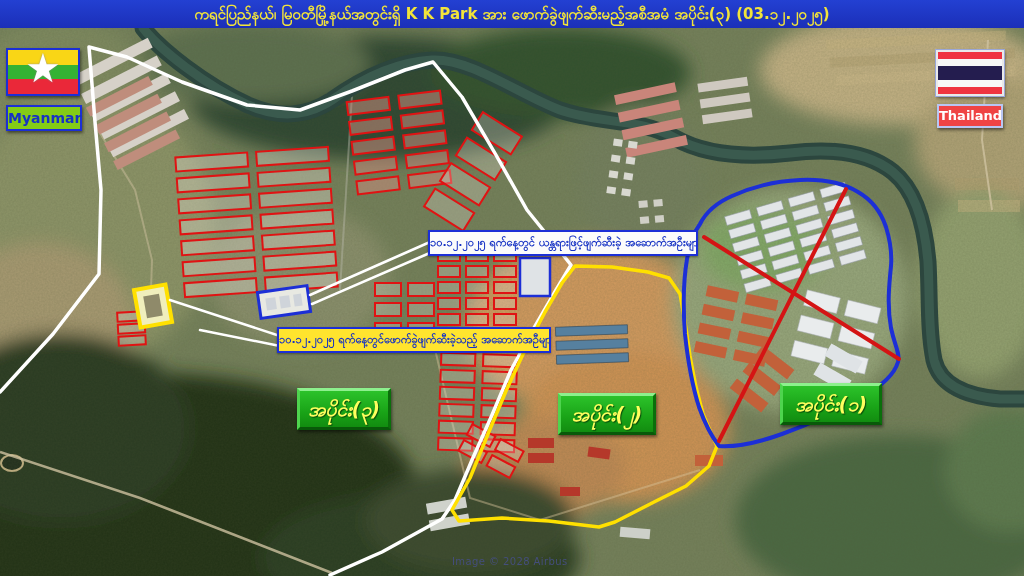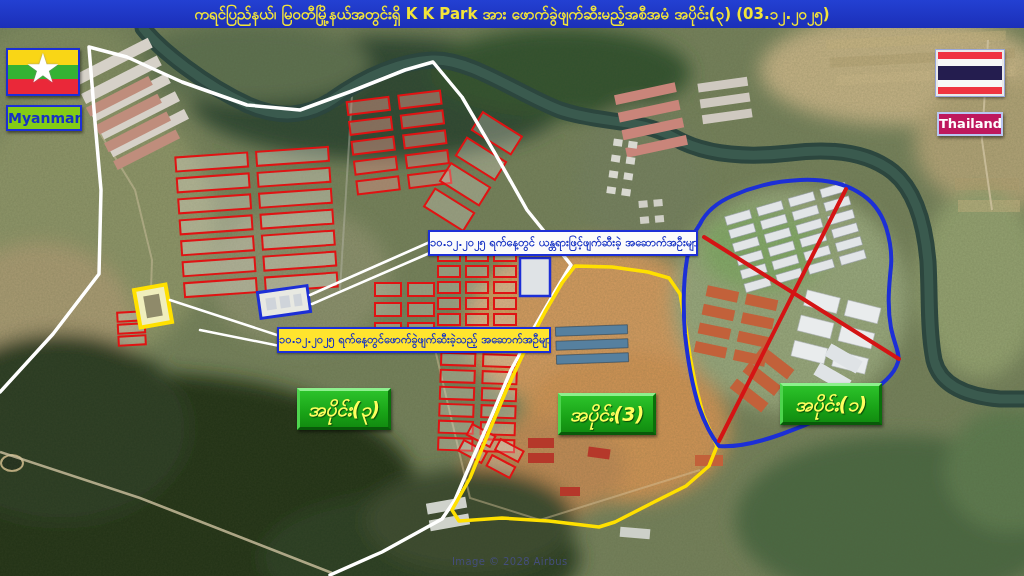--- a/index.html
+++ b/index.html
@@ -36,21 +36,21 @@
   .flag-th{left:936px;top:22px;width:64px;height:42px;border:2px solid #e9e9e9;outline:1px solid #9aa7d8;}
   .flag-th .t1{height:16.6%;background:#ef3340;}
   .flag-th .t2{height:16.6%;background:#f7f7f7;}
   .flag-th .t3{height:33.6%;background:#241d4f;}
   .flag-th .t4{height:16.6%;background:#f7f7f7;}
   .flag-th .t5{height:16.6%;background:#ef3340;}
   .tag{position:absolute;z-index:20;font-weight:bold;text-align:center;
     box-shadow:1px 2px 3px rgba(0,0,0,.5);}
   .tag-mm{left:6px;top:68px;width:72px;height:22px;line-height:22px;background:#84cc16;
     color:#1733c4;font-size:14px;border:2px solid #1c2fd6;margin-top:9px;}
-  .tag-th{left:937px;top:84px;width:62px;height:20px;line-height:20px;background:#be185d;
+  .tag-th{left:937px;top:76px;width:62px;height:20px;line-height:20px;background:#ef4444;
     color:#fff;font-size:13px;border:2px solid #b9c6f2;text-align:center;}
 
   .credit{position:absolute;left:452px;top:528px;z-index:20;font-size:10px;
     color:#444e7c;letter-spacing:.4px;}
 </style>
 </head>
 <body>
 
 <div class="stage">
 
@@ -398,21 +398,21 @@
       <span>၁၀.၁၂.၂၀၂၅ ရက်နေ့တွင် ယန္တရားဖြင့်ဖျက်ဆီးခဲ့ အဆောက်အဦးများ</span>
     </div>
     <div class="callout yellow">
       <span>၁၀.၁၂.၂၀၂၅ ရက်နေ့တွင်ဖောက်ခွဲဖျက်ဆီးခဲ့သည့် အဆောက်အဦများ</span>
     </div>
 
     <div class="zone-label zl3">
       <span>အပိုင်း(၃)</span>
     </div>
     <div class="zone-label zl2">
-      <span>အပိုင်း(3)</span>
+      <span>အပိုင်း(၂)</span>
     </div>
     <div class="zone-label zl1">
       <span>အပိုင်း(၁)</span>
     </div>
 
     <div class="credit">Image © 2028 Airbus</div>
   </div>
 </div>
 
 </body></html>

